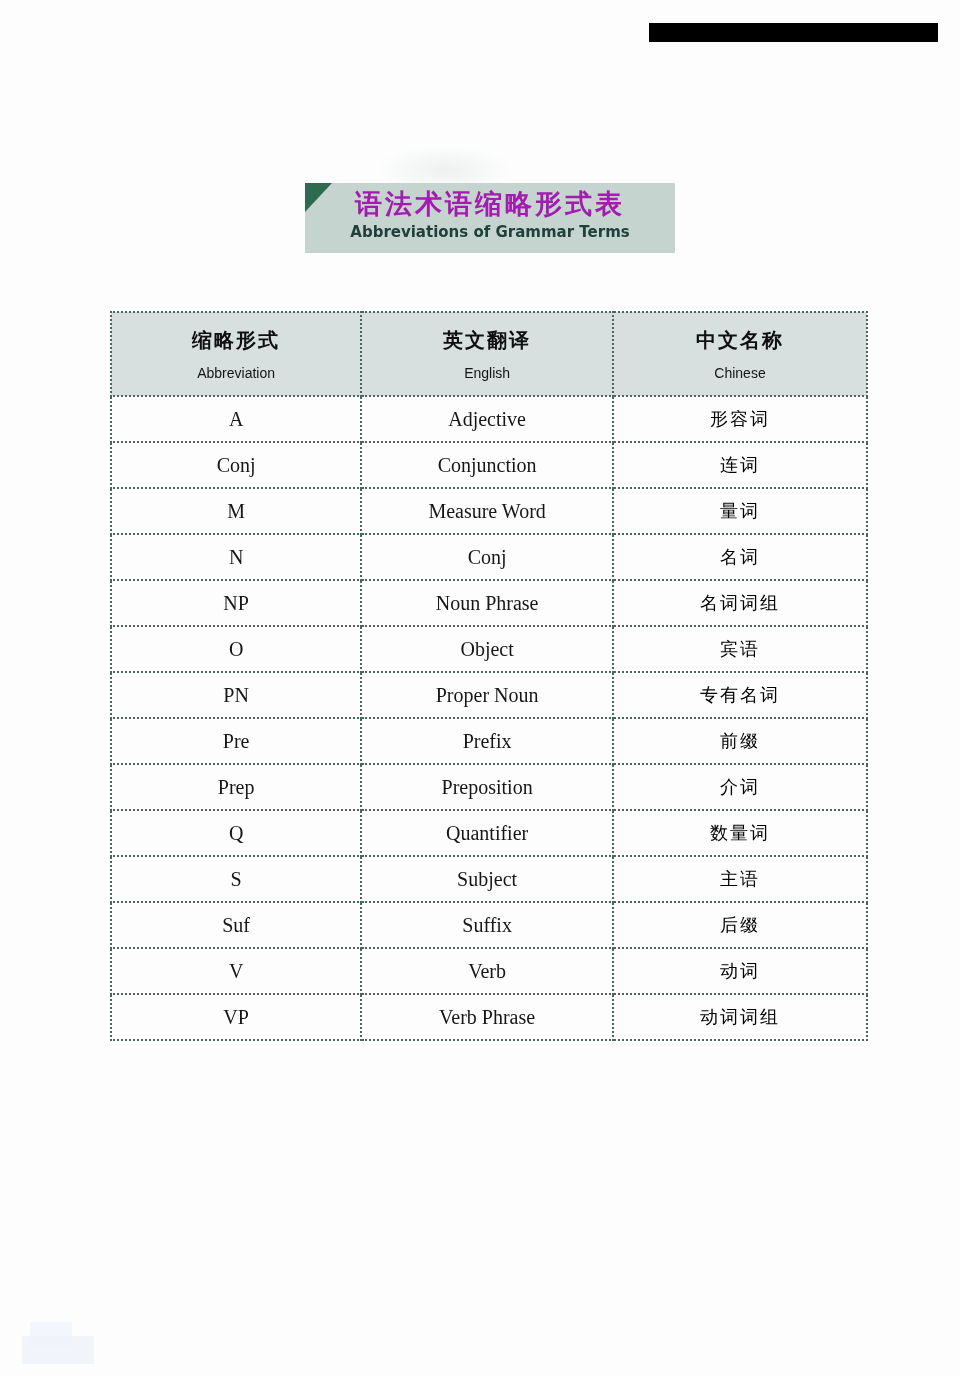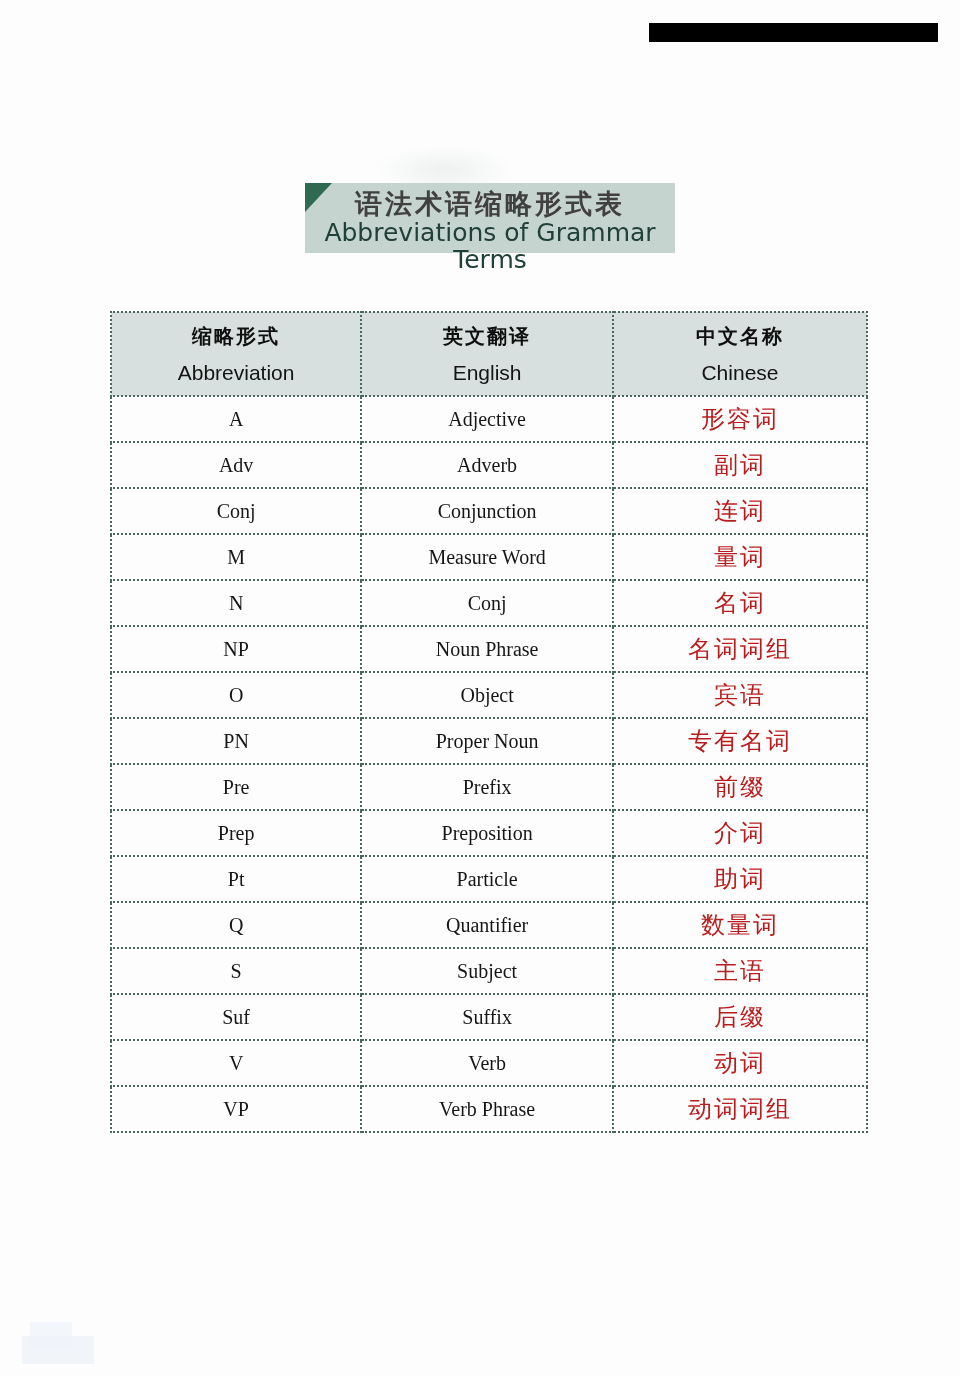--- a/index.html
+++ b/index.html
@@ -38,25 +38,25 @@
   .banner-triangle{
     position:absolute;left:0;top:0;width:27px;height:29px;
     background:var(--triangle);
     -webkit-clip-path:polygon(0 0,100% 0,0 100%);
     clip-path:polygon(0 0,100% 0,0 100%);
   }
   .banner-title-zh{
     padding-top:5px;
     font-family:"DejaVu Sans","Liberation Sans",sans-serif;
     font-weight:bold;font-size:27px;line-height:31px;
-    letter-spacing:3px;color:#404040;
+    letter-spacing:3px;color:#a21caf;
   }
   .banner-title-en{
     font-family:"DejaVu Sans","Liberation Sans",sans-serif;
-    font-weight:normal;font-size:25px;line-height:27px;
+    font-weight:bold;font-size:15px;line-height:27px;
     color:var(--banner-en);
   }
   
   table.abbr-table{
     position:absolute;left:110px;top:311px;width:758px;
     border-collapse:collapse;table-layout:fixed;
   }
   .abbr-table th,.abbr-table td{
     border:2px dotted var(--border-color);
     text-align:center;vertical-align:middle;
@@ -68,30 +68,30 @@
   }
   .th-zh{
     display:block;
     font-family:"DejaVu Sans","Liberation Sans",sans-serif;
     font-weight:bold;font-size:20px;color:#0f0f0f;
     letter-spacing:2px;
   }
   .th-en{
     display:block;margin-top:11px;
     font-family:"Liberation Sans","DejaVu Sans",sans-serif;
-    font-size:21px;color:#141414;
+    font-size:14px;color:#141414;
   }
   .abbr-table tbody td{height:46px;}
   td.cell-abbr,td.cell-english{
     font-family:"Liberation Serif","DejaVu Serif",serif;
     font-size:20px;color:#161616;
   }
   td.cell-chinese{
     font-family:Liberation Mono, monospace;
-    font-size:24px;color:#b91c1c;
+    font-size:18px;color:#000000;
     letter-spacing:2px;
   }
   
   .artifact-1{
     position:absolute;left:30px;top:1322px;width:42px;height:28px;
     background:#f3f6fa;
   }
   .artifact-2{
     position:absolute;left:22px;top:1336px;width:72px;height:28px;
     background:#eff3f9;opacity:.85;
@@ -128,25 +128,20 @@
         </th>
       </tr>
     </thead>
     <tbody id="tbody">
         <tr>
           <td class="cell-abbr">A</td>
           <td class="cell-english">Adjective</td>
           <td class="cell-chinese">形容词</td>
         </tr>
         <tr>
-          <td class="cell-abbr">Adv</td>
-          <td class="cell-english">Adverb</td>
-          <td class="cell-chinese">副词</td>
-        </tr>
-        <tr>
           <td class="cell-abbr">Conj</td>
           <td class="cell-english">Conjunction</td>
           <td class="cell-chinese">连词</td>
         </tr>
         <tr>
           <td class="cell-abbr">M</td>
           <td class="cell-english">Measure Word</td>
           <td class="cell-chinese">量词</td>
         </tr>
         <tr>
@@ -173,25 +168,20 @@
           <td class="cell-abbr">Pre</td>
           <td class="cell-english">Prefix</td>
           <td class="cell-chinese">前缀</td>
         </tr>
         <tr>
           <td class="cell-abbr">Prep</td>
           <td class="cell-english">Preposition</td>
           <td class="cell-chinese">介词</td>
         </tr>
         <tr>
-          <td class="cell-abbr">Pt</td>
-          <td class="cell-english">Particle</td>
-          <td class="cell-chinese">助词</td>
-        </tr>
-        <tr>
           <td class="cell-abbr">Q</td>
           <td class="cell-english">Quantifier</td>
           <td class="cell-chinese">数量词</td>
         </tr>
         <tr>
           <td class="cell-abbr">S</td>
           <td class="cell-english">Subject</td>
           <td class="cell-chinese">主语</td>
         </tr>
         <tr>

